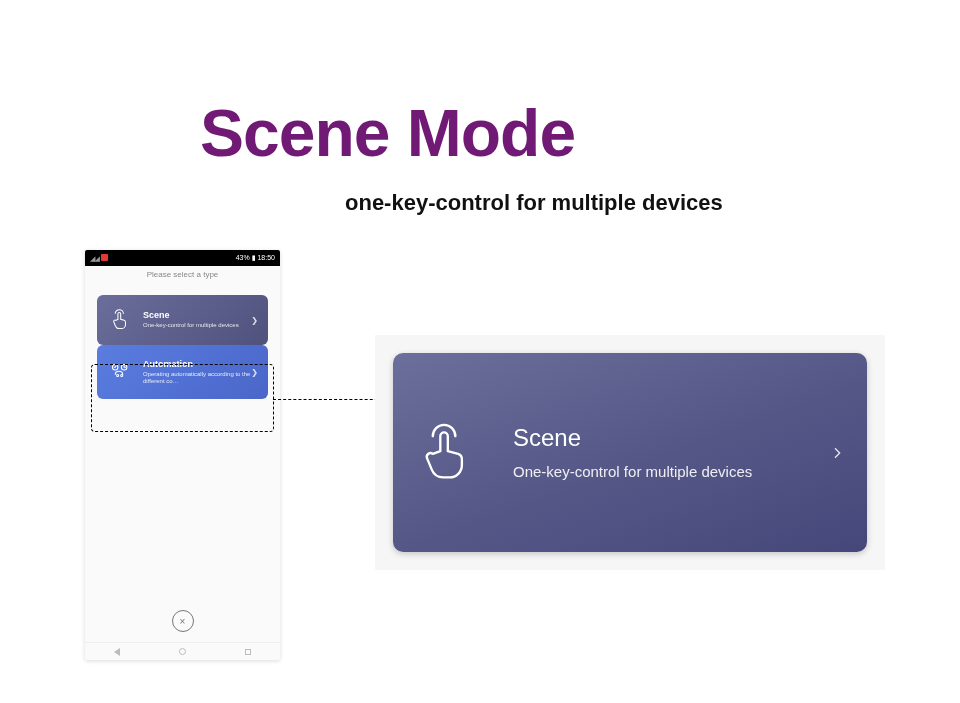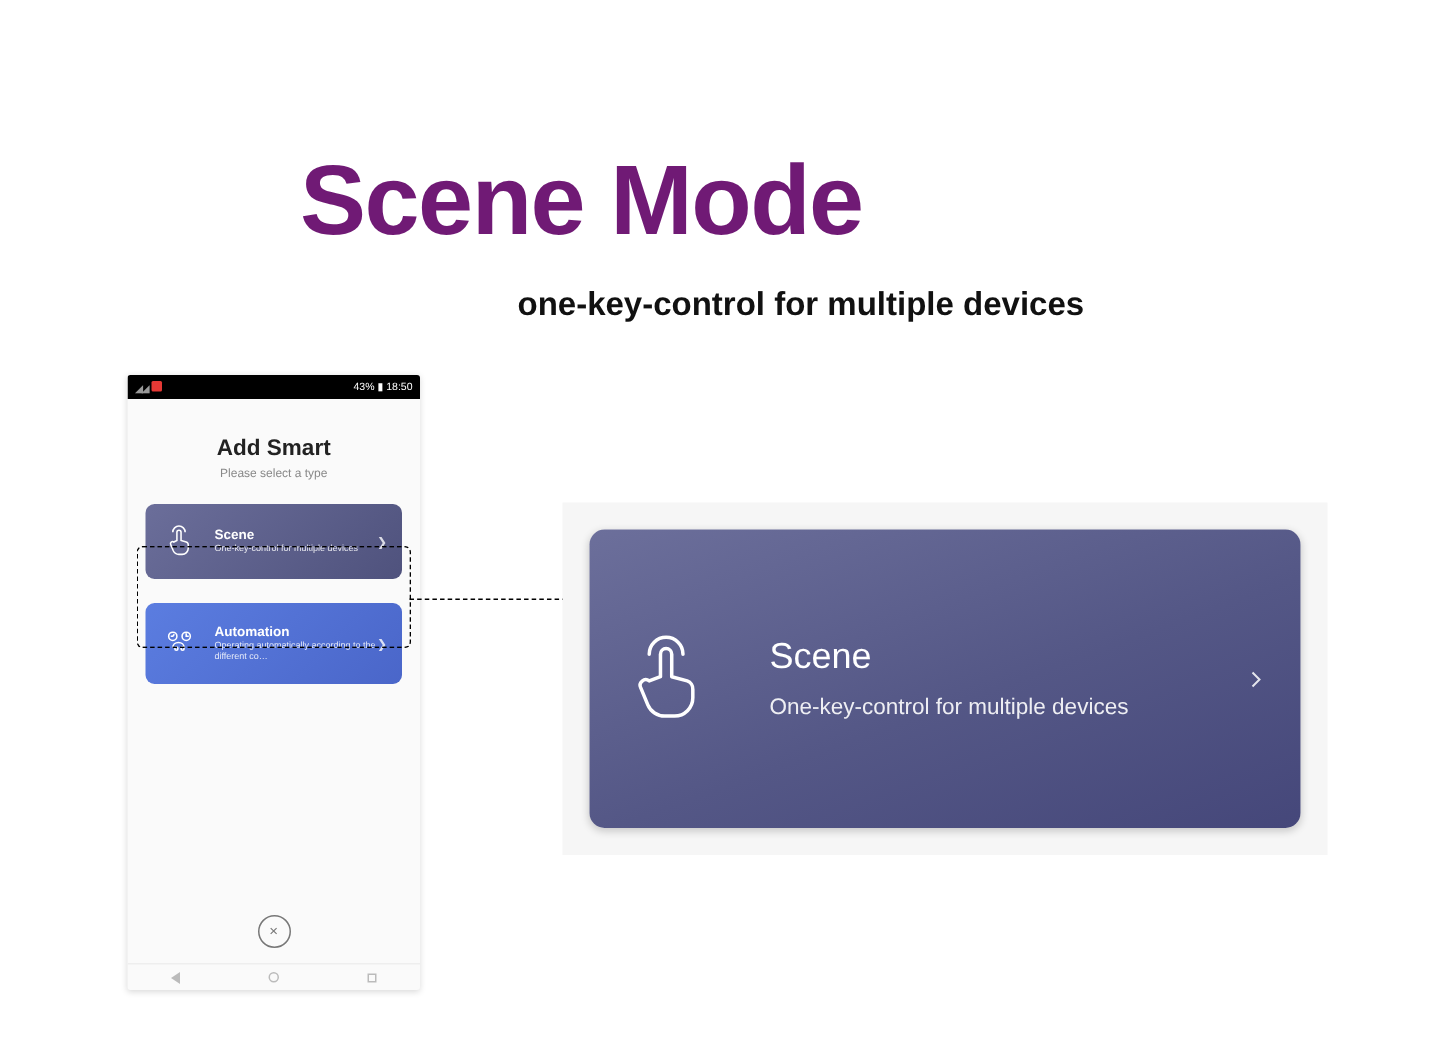--- a/index.html
+++ b/index.html
@@ -78,21 +78,21 @@
     color: #fff;
     position: relative;
   }
   .card .icon { width: 26px; flex: 0 0 26px; }
   .card .txt { flex: 1; margin-left: 8px; }
   .card .card-label { font-size: 9px; font-weight: 600; }
   .card .card-desc { font-size: 6px; opacity: .85; margin-top: 2px; line-height: 1.2; }
   .chev-sm { color: #fff; opacity:.8; font-size: 8px; }
 
   .card-scene { background: linear-gradient(135deg,#6b6e9a,#4f527d); }
-  .card-auto  { background: linear-gradient(135deg,#5b7de0,#4a66c9); margin-top:16px;align-items:center; }
+  .card-auto  { background: linear-gradient(135deg,#5b7de0,#4a66c9); margin-top:0;align-items:center; }
 
   .highlight-box {
     position:absolute;
     top: 114px;
     left: 6px;
     width: 183px;
     height: 68px;
     border: 1.5px dashed #000;
     border-radius: 4px;
     pointer-events:none;
@@ -170,21 +170,20 @@
       <span style="opacity:.6;letter-spacing:-1px">◢◢</span>
       <span class="sb-red"></span>
     </span>
     <span>
       <span>43%</span>
       <span>▮</span>
       <span>18:50</span>
     </span>
   </div>
 
-  <div class="phone-title">Add Smart</div>
   <div class="phone-sub">Please select a type</div>
 
   <div class="card card-scene">
     <span class="icon">
       <svg viewBox="0 0 64 64" width="22" height="22" fill="none" stroke="#fff" stroke-width="3">
         <path d="M26 30 V14 a4 4 0 0 1 8 0 V30 l10 3 a6 6 0 0 1 4 6 v6 a12 12 0 0 1 -12 12 h-6 a12 12 0 0 1 -11 -7 l-5 -12 a4 4 0 0 1 6 -5 z"></path>
         <path d="M18 14 a12 12 0 0 1 24 0"></path>
       </svg>
     </span>
     <span class="txt">

